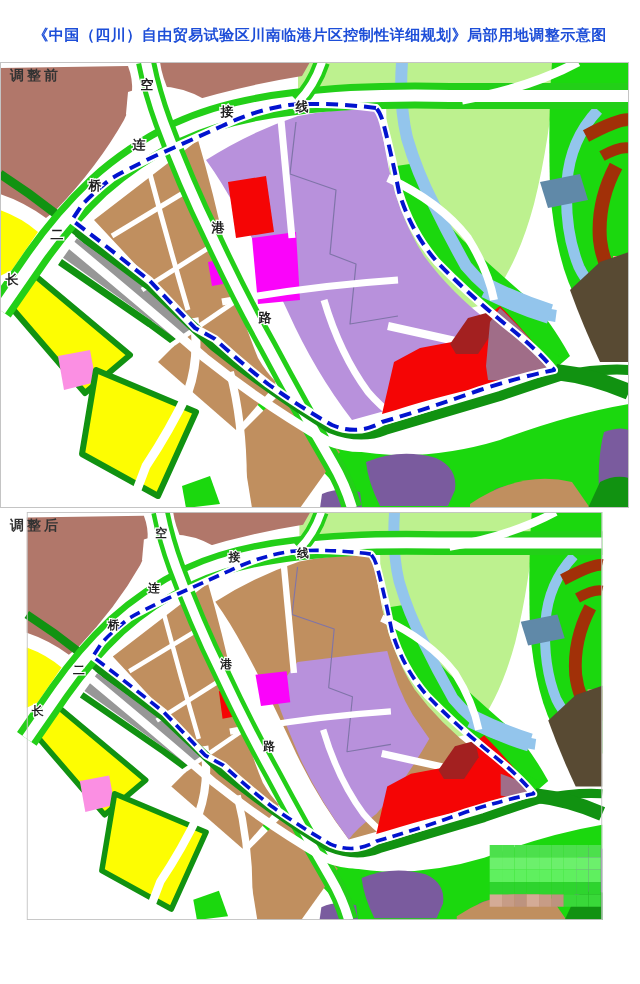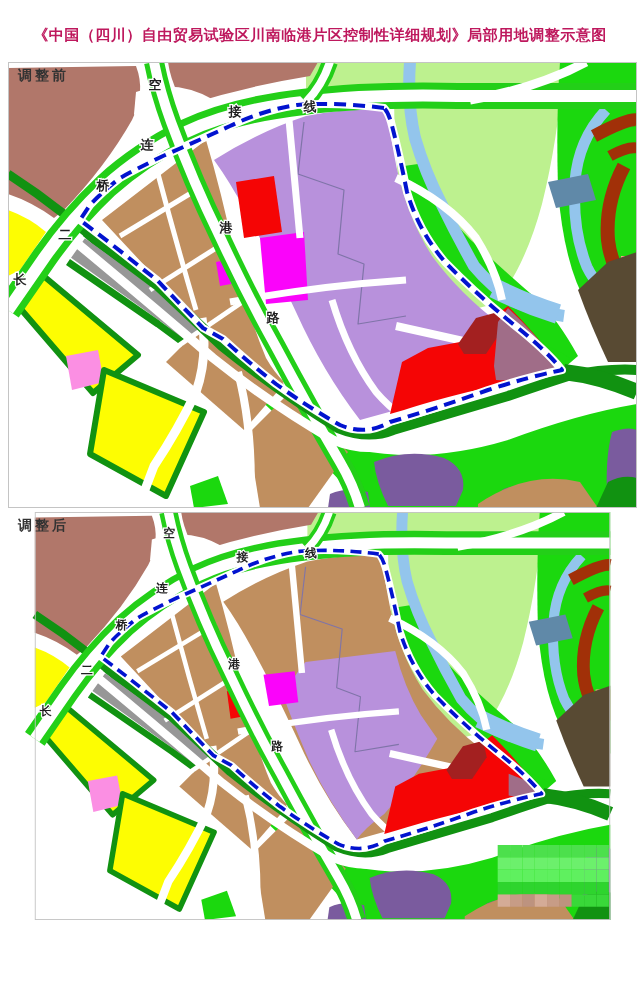--- a/index.html
+++ b/index.html
@@ -2,23 +2,23 @@
 <html><head>
 <meta charset="utf-8">
 <style>
   html,body{margin:0;padding:0;background:#ffffff;}
   .page{
     position:relative;width:640px;height:984px;overflow:hidden;background:#fff;
     font-family:"Liberation Sans","DejaVu Sans",sans-serif;
   }
   .title{
     width:640px;text-align:center;padding-top:26px;margin:0 0 0 0;
-    font-size:15px;font-weight:bold;color:#be185d;letter-spacing:0.5px;
-  }
-  .map-wrap{position:relative;width:629px;height:446px;margin-left:8px;}
+    font-size:15px;font-weight:bold;color:#1d4ed8;letter-spacing:0.5px;
+  }
+  .map-wrap{position:relative;width:629px;height:446px;}
   .map-wrap.first{margin-top:17px;}
   .map-wrap.second{margin-top:4px;height:408px;}
   .map-wrap svg{position:absolute;left:0;top:0;width:100%;height:100%;}
   .panel-label{
     position:absolute;left:10px;top:5px;font-size:14px;font-weight:bold;color:#333;
     letter-spacing:3px;z-index:5;
   }
   svg text.roadlab{
     font-family:"Liberation Sans","DejaVu Sans",sans-serif;
     font-size:13px;fill:#1f1f1f;paint-order:stroke;stroke:#ffffff;stroke-width:2.5px;

